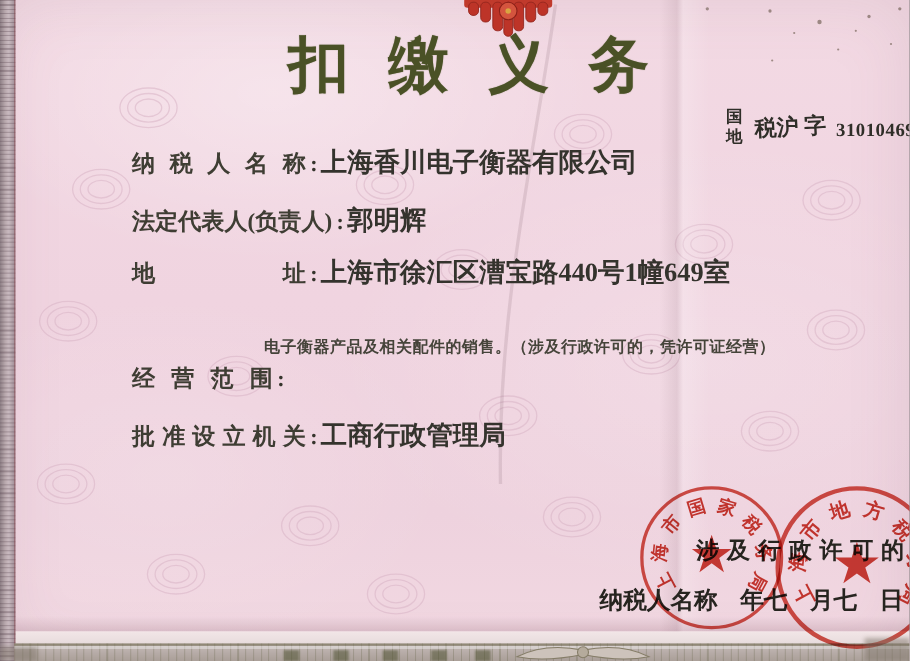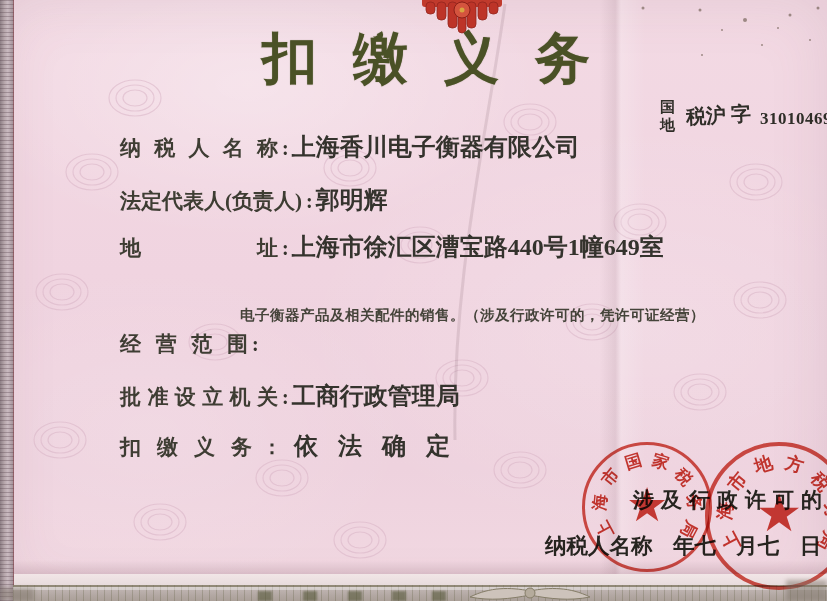--- a/index.html
+++ b/index.html
@@ -246,23 +246,20 @@
   </div>
   <div class="row" id="row-2">
     <span class="lbl spread">地址</span><span class="colon">:</span><span class="val">上海市徐汇区漕宝路440号1幢649室</span>
   </div>
   <div class="scope-note">电子衡器产品及相关配件的销售。（涉及行政许可的，凭许可证经营）</div>
   <div class="row" id="row-5">
     <span class="lbl spread">批准设立机关</span><span class="colon">:</span><span class="val">工商行政管理局</span>
   </div>
   <div class="row" id="row-4">
     <span class="lbl spread">经营范围</span><span class="colon">:</span><span class="val"></span>
-  </div>
-  <div class="row" id="row-6">
-    <span class="lbl spread">扣缴义务</span><span class="colon">：</span><span class="val">依法确定</span>
   </div>
 
   <div class="issuer-caption">涉及行政许可的</div>
   <div class="issue-date">纳税人名称 年七 月七 日</div>
 
   <div class="stamp" id="stamp-0">
     <span class="stamp-star">★</span>
   <span class="stamp-char" style="font-size: 16.5px; transform: translate(-50%, -50%) rotate(-118deg) translateY(-47px);">上</span>
       <span class="stamp-char" style="font-size: 16.5px; transform: translate(-50%, -50%) rotate(-84.2857deg) translateY(-47px);">海</span>
       <span class="stamp-char" style="font-size: 16.5px; transform: translate(-50%, -50%) rotate(-50.5714deg) translateY(-47px);">市</span>

